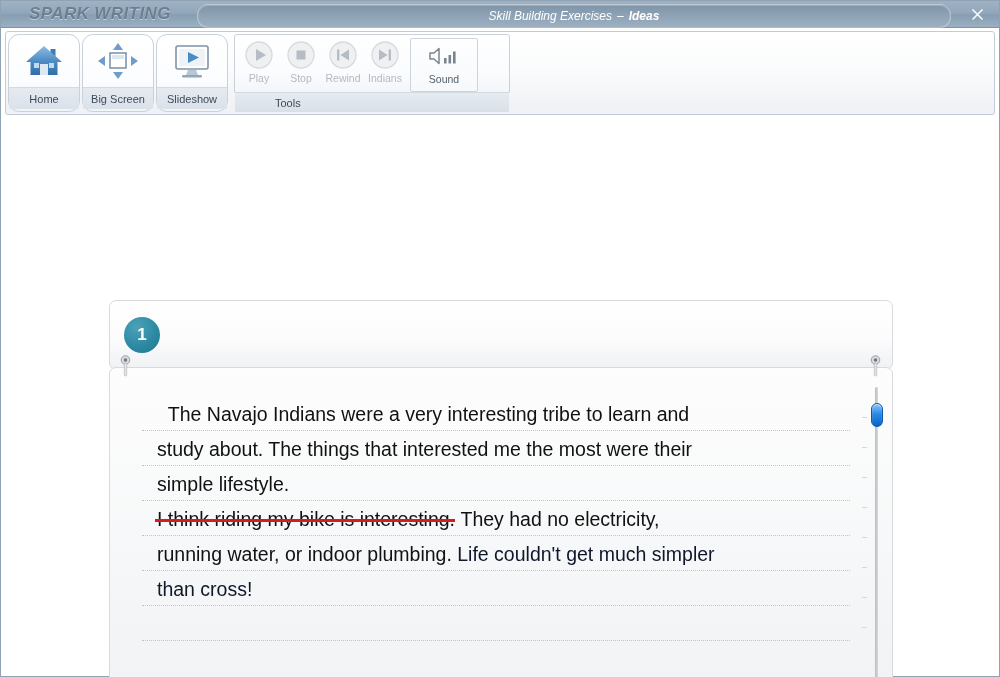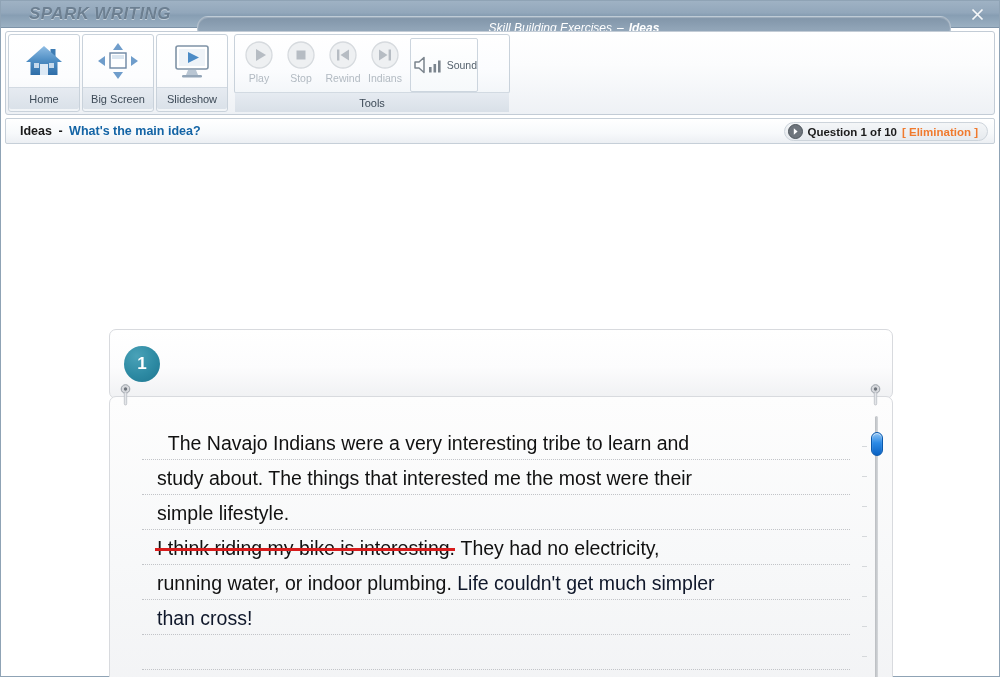--- a/index.html
+++ b/index.html
@@ -30,21 +30,21 @@
     margin-left: 28px;
     font-size: 17px;
     font-weight: bold;
     letter-spacing: .4px;
     color: #6c7f91;
     text-shadow: 0 1px 0 rgba(255,255,255,.45);
     white-space: nowrap;
   }
   #titlepill {
     position: absolute;
-    left: 196px; right: 48px; top: 15px;
+    left: 196px; right: 48px; top: 3px;
     height: 24px;
     border-radius: 11px;
     background: linear-gradient(to bottom, #8094a8 0%, #8fa3b6 50%, #9db0c2 100%);
     border: 1px solid rgba(255,255,255,.35);
     box-shadow: inset 0 1px 1px rgba(255,255,255,.25);
     display: flex; align-items: center; justify-content: center;
   }
   #titlepill .t1 { font-size: 12px; color: #ffffff; }
   #titlepill .dash { font-size: 12px; color: #ffffff; margin: 0 5px; }
   #titlepill .t2 { font-size: 12px; color: #ffffff; font-weight: bold; }
@@ -63,21 +63,21 @@
     background: linear-gradient(to bottom, #ffffff 0%, #fbfcfd 40%, #eef1f5 100%);
     border: 1px solid #c3ccd6;
     border-radius: 3px;
     display: flex; align-items: flex-start;
     padding: 2px;
   }
   .grp { display: flex; align-items: stretch; height: 78px; }
   .btn-lg {
     width: 72px; height: 78px;
     border: 1px solid #c9d2db;
-    border-radius: 3px;
+    border-radius: 11px;
     background: linear-gradient(to bottom, #ffffff 0%, #fcfdfe 55%, #f2f5f8 100%);
     margin-right: 2px;
     display: flex; flex-direction: column;
     align-items: center; justify-content: flex-start;
     cursor: pointer;
   }
   .btn-lg .ic {
     height: 52px;
     display: flex; align-items: center; justify-content: center;
   }
@@ -110,32 +110,33 @@
     cursor: default;
   }
   .btn-sm .ic { height: 34px; display:flex; align-items:center; justify-content:center; }
   .btn-sm .lbl { font-size: 10.5px; color: #b2bac2; }
   .btn-snd {
     width: 68px; height: 54px;
     margin-left: 4px;
     border: 1px solid #ccd5de;
     border-radius: 2px;
     background: linear-gradient(to bottom, #ffffff 0%, #f6f9fb 100%);
-    display: flex; flex-direction: row;
-    align-items: center; justify-content: flex-end;
+    display: flex; flex-direction: column;
+    align-items: center; justify-content: flex-start;
     cursor: pointer;
   }
   .btn-snd .ic { height: 34px; display:flex; align-items:center; justify-content:center; }
   .btn-snd .lbl { font-size: 10.5px; color: #55616d; }
   #tools-label {
     height: 20px; line-height: 20px;
-    text-align: center;
+    text-align: left;
     font-size: 11px; color: #3d4a57;
     background: linear-gradient(to bottom, #e6ebf1 0%, #d9e0e8 100%);
     border-top: 1px solid #d2dae2;
+    padding-left: 40px;
   }
 
   
   #navbar {
     position: relative;
     height: 26px;
     margin: 3px 4px 0 4px;
     background: linear-gradient(to bottom, #ffffff 0%, #f7f9fb 60%, #eceff3 100%);
     border: 1px solid #c6cfd8;
     border-radius: 2px;
@@ -384,38 +385,20 @@
           </div>
           <div class="lbl">Sound</div>
         </div>
 
       </div>
 
       <div id="tools-label">Tools</div>
     </div>
   </div>
 
-  <div id="navbar">
-    <div id="crumb">
-      <span class="c1">Ideas</span>
-      <span class="sep">-</span>
-      <span class="c2">What's the main idea?</span>
-    </div>
-
-    <div id="qbadge">
-      <span style="display:flex;">
-        <svg width="15" height="15" viewBox="0 0 15 15">
-          <circle cx="7.5" cy="7.5" r="7" fill="#6e757c" stroke="#4f565d" stroke-width="1"></circle>
-          <path d="M5.8 4.2 L9.6 7.5 L5.8 10.8 Z" fill="#ffffff"></path>
-        </svg>
-      </span>
-      <span class="qtxt">Question 1 of 10</span>
-      <span class="qmode">[ Elimination ]</span>
-    </div>
-  </div>
 
   <div id="content">
 
     <div id="instr">
       <div id="badge1">1</div>
     </div>
 
     <div class="pin" style="left:119px; top:240px;">
       <svg width="11" height="22" viewBox="0 0 11 22">
         <circle cx="5.5" cy="5" r="4.3" fill="#d7d9dd" stroke="#9aa0a7" stroke-width="1"></circle>

